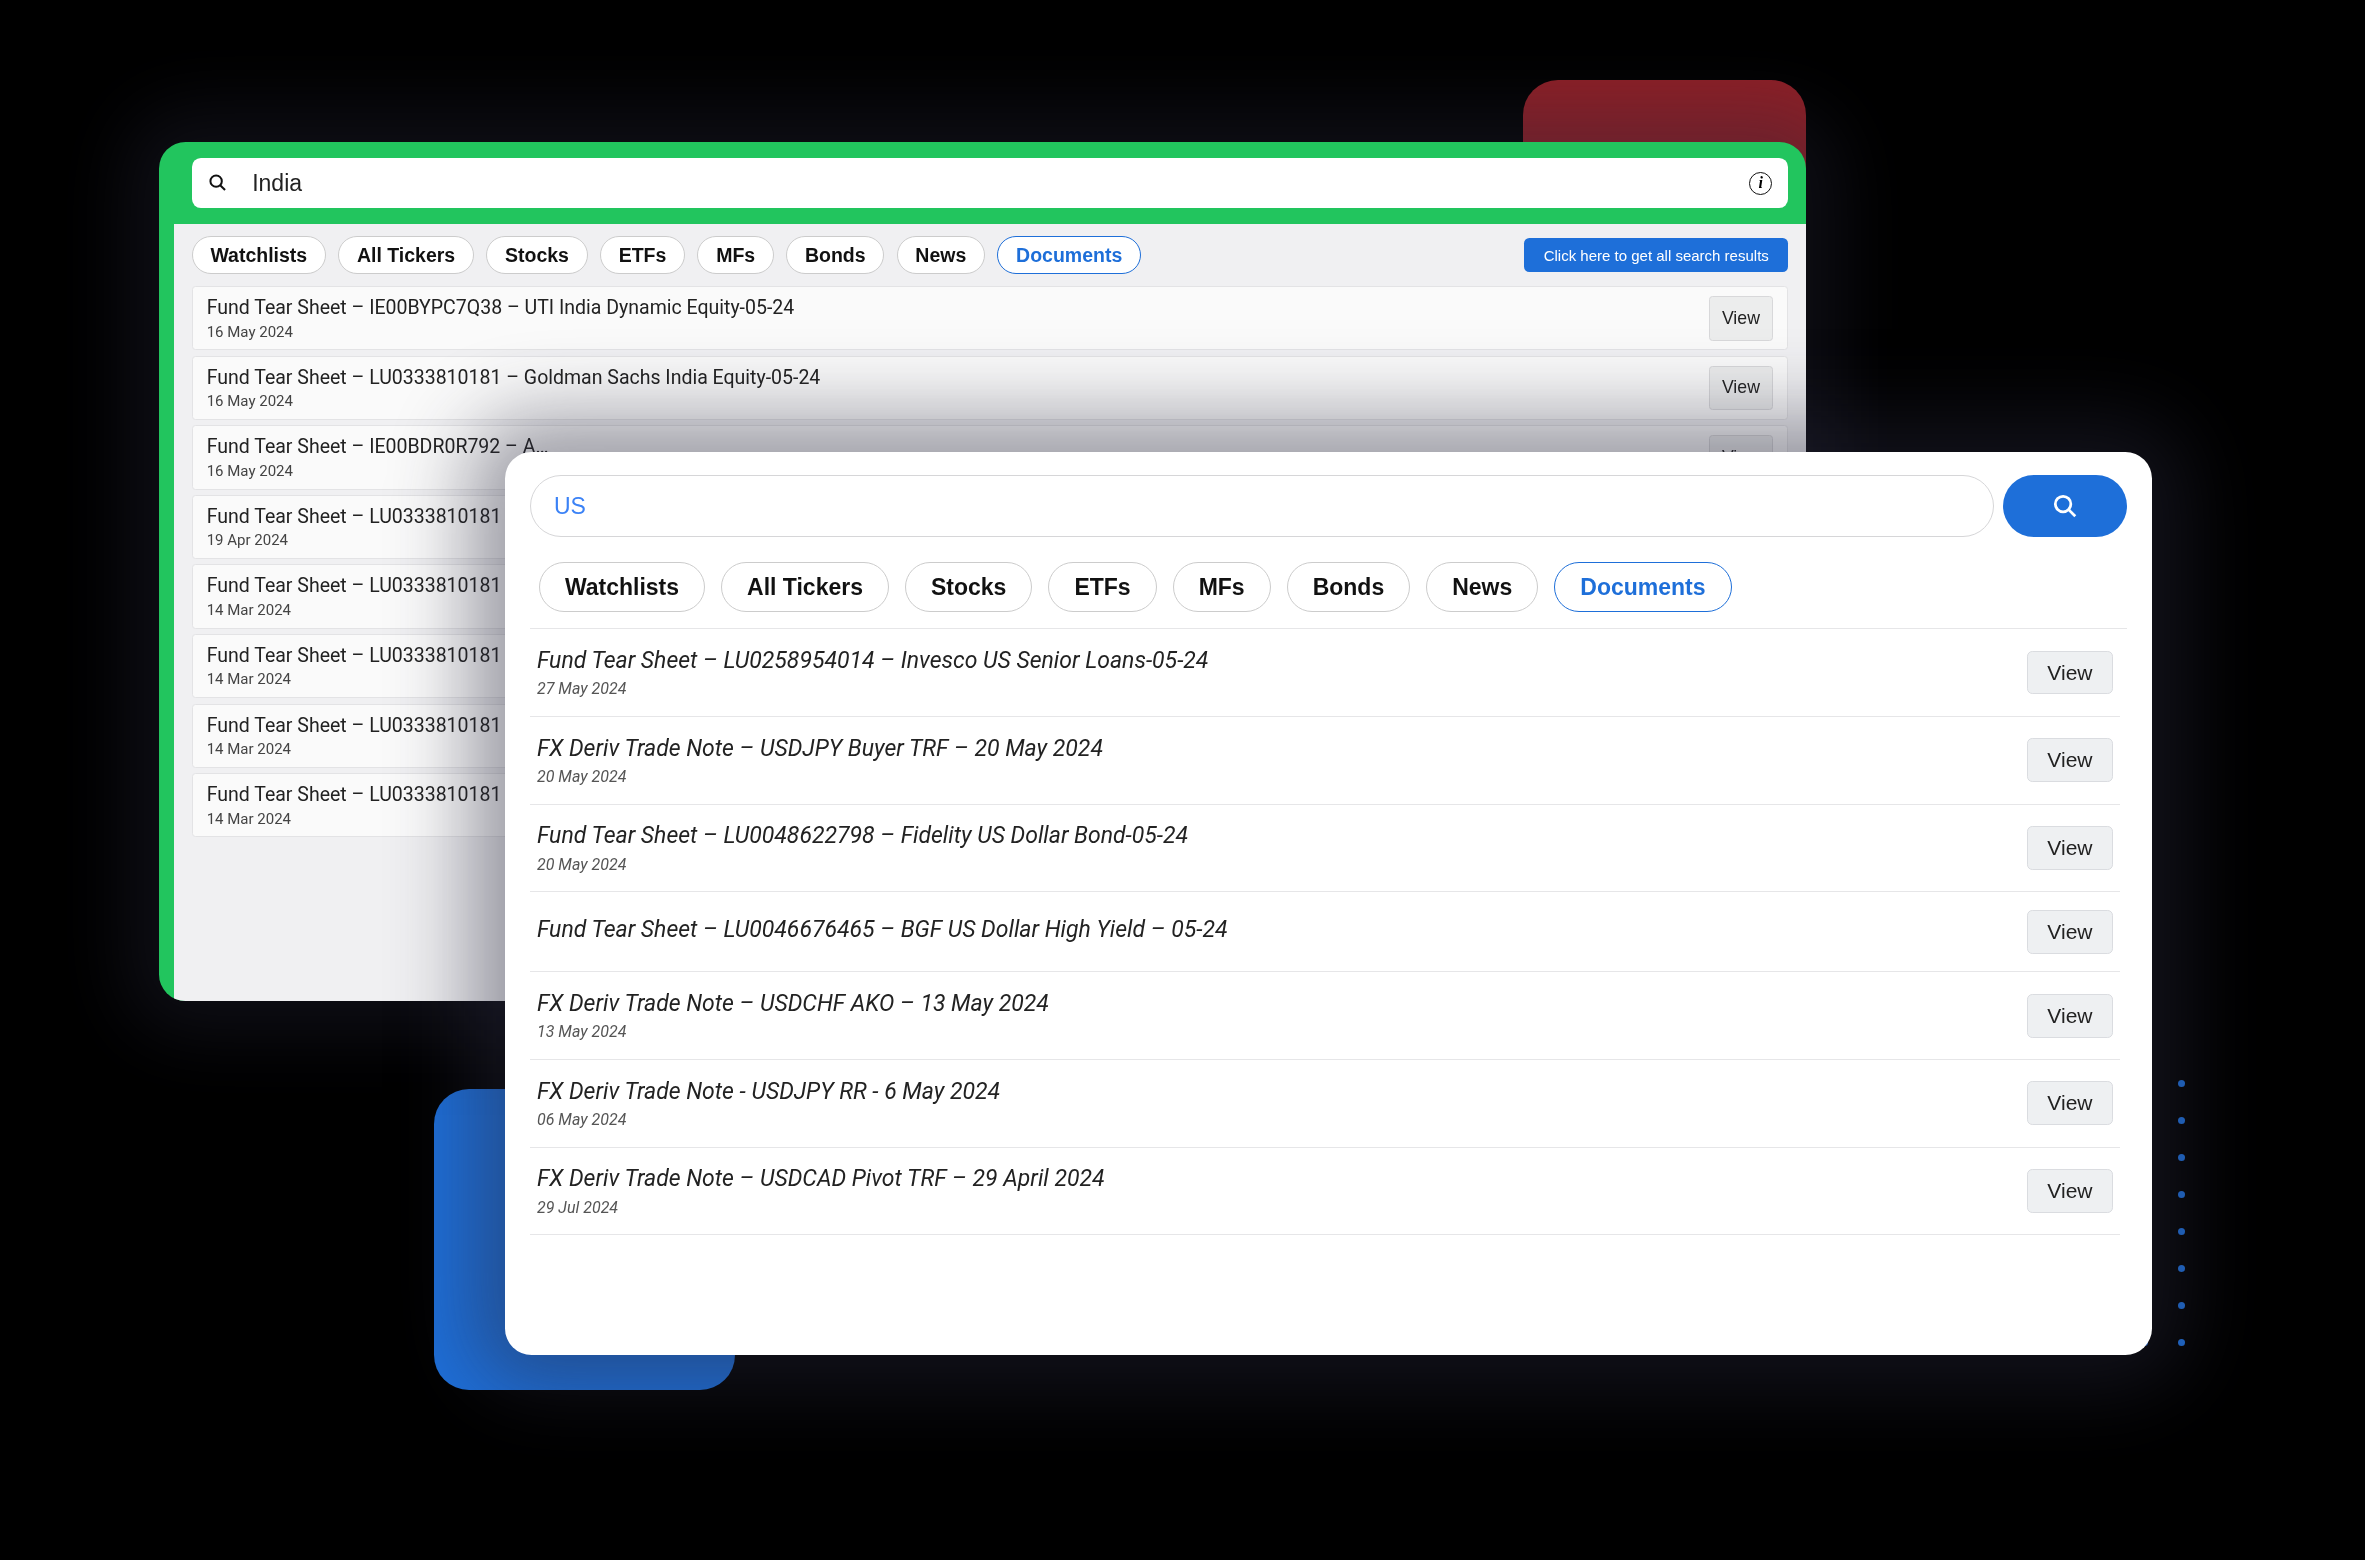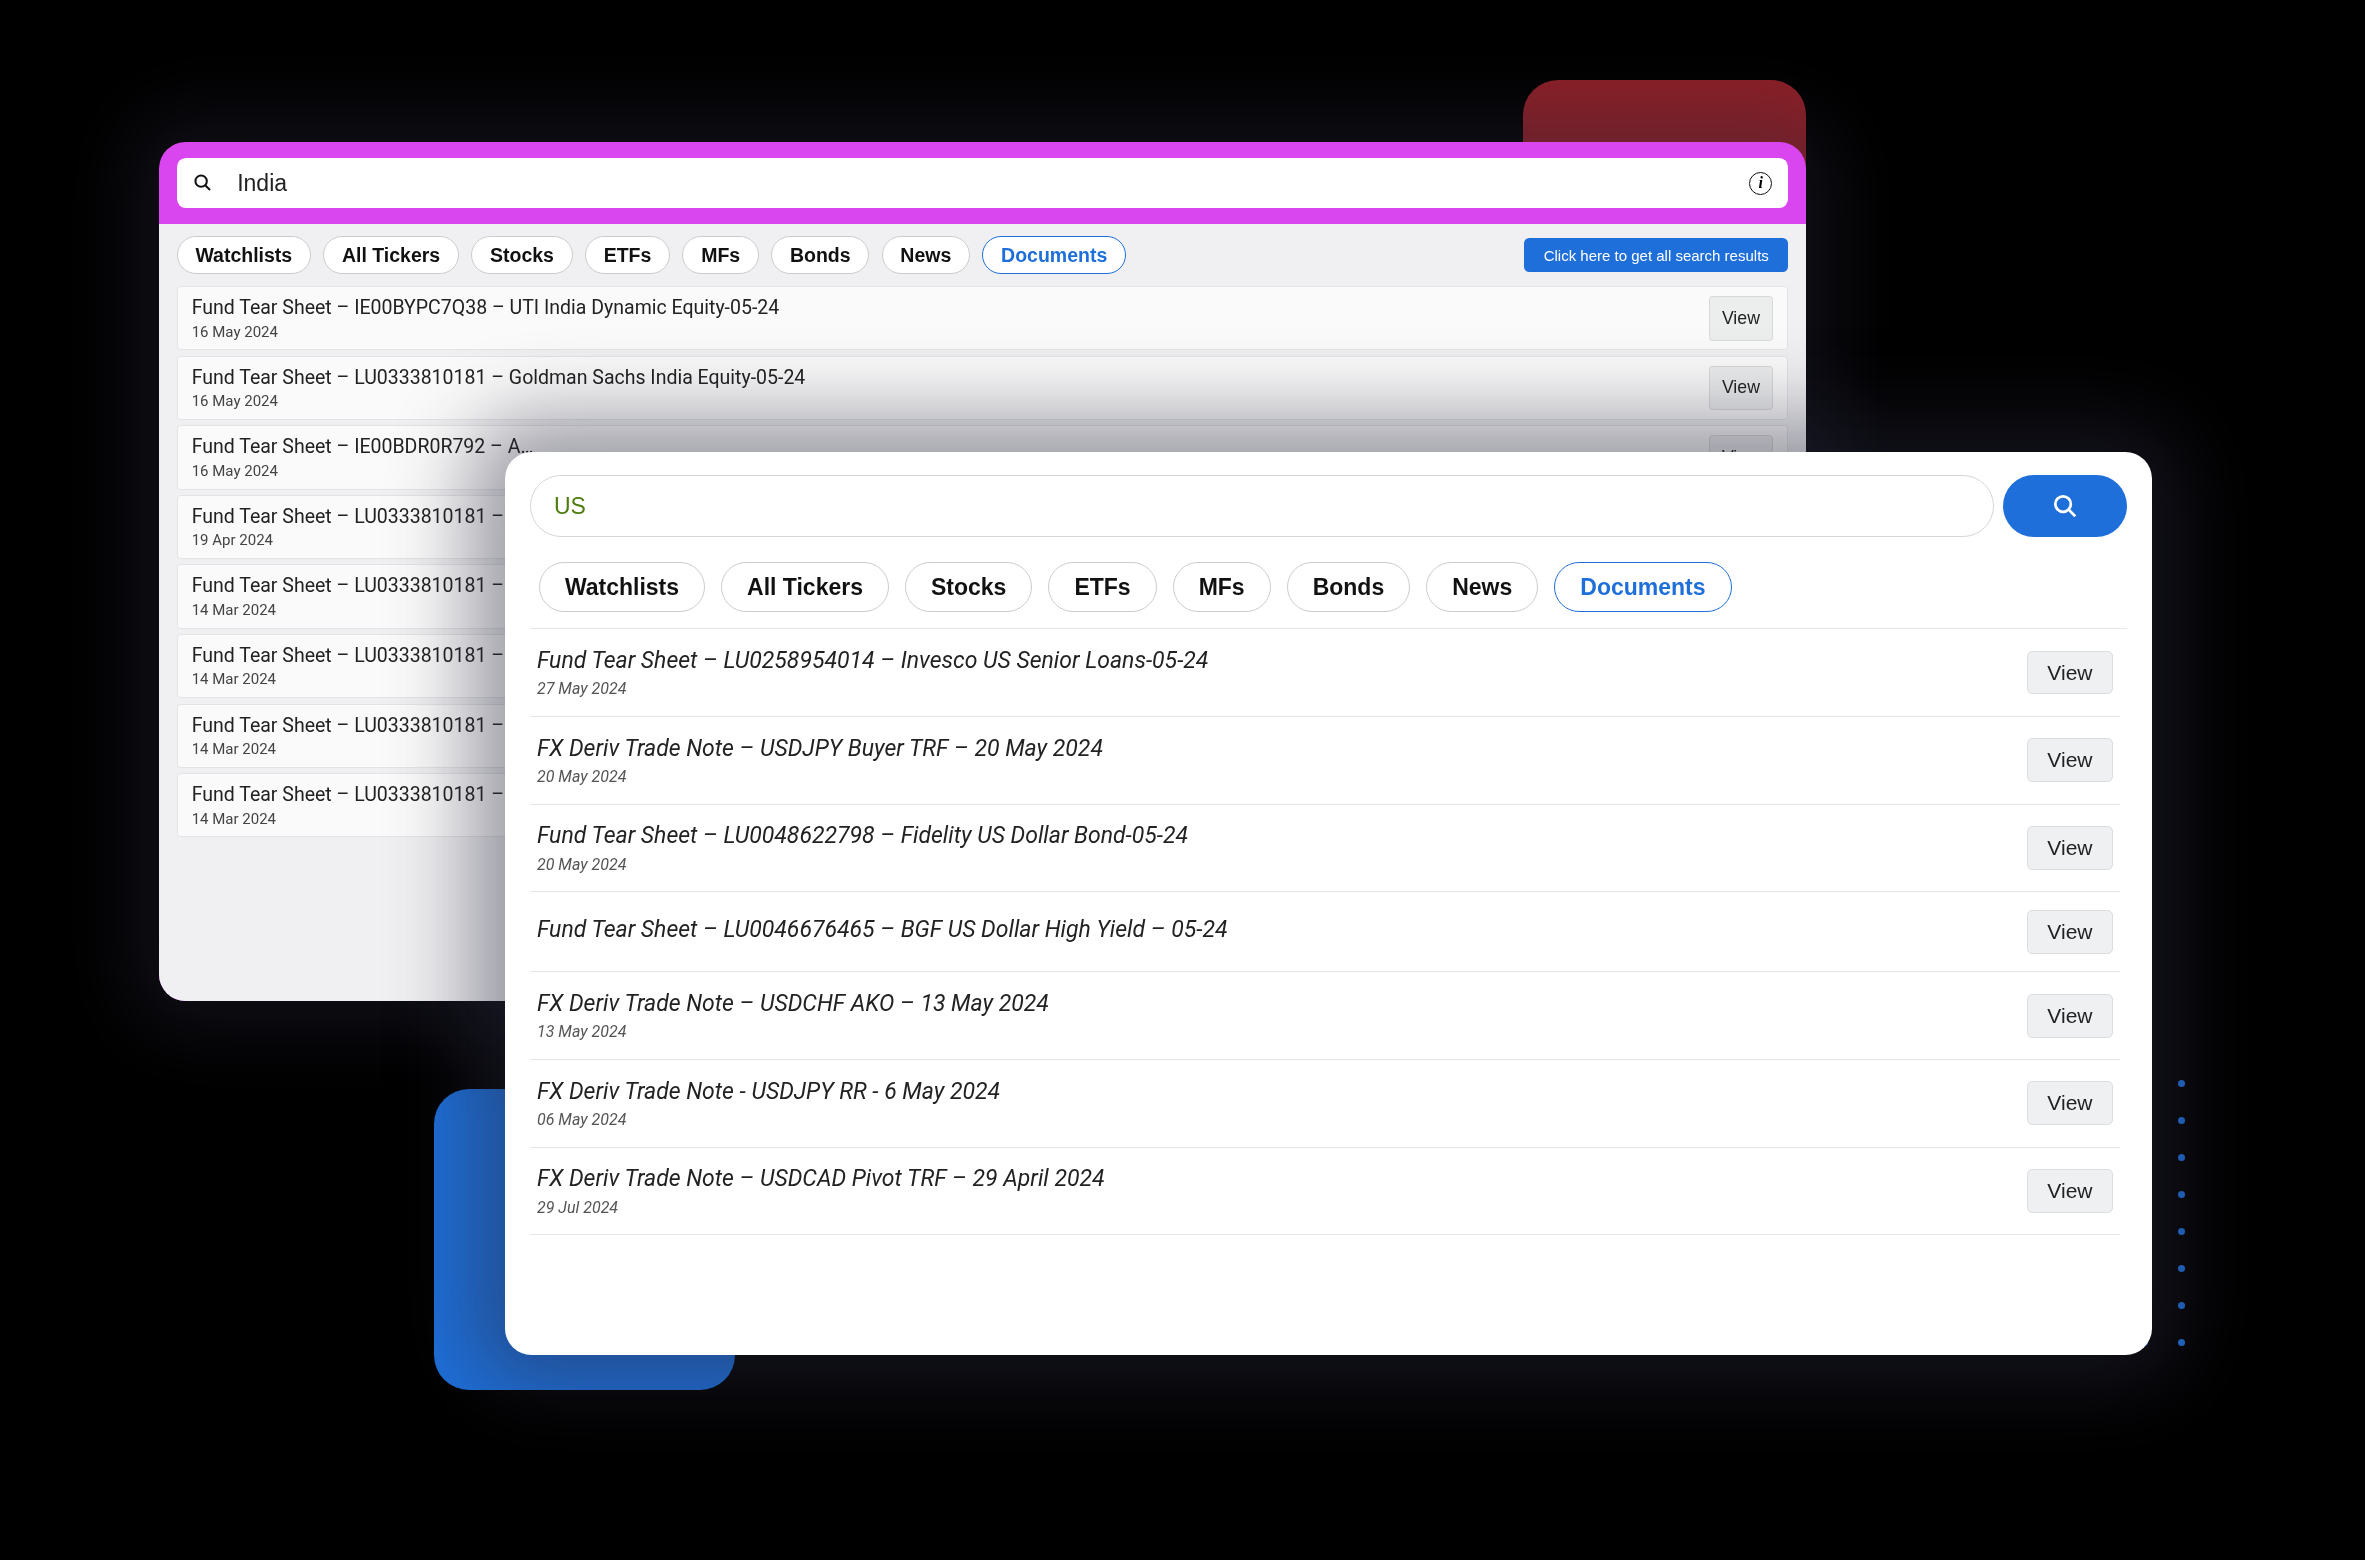--- a/index.html
+++ b/index.html
@@ -43,25 +43,26 @@
     display: block;
   }
   .dots span.dim { opacity: 0.25; }
   .dots span.mid { opacity: 0.55; }
 
   
   .panel-back {
     position: absolute;
     top: 142px; left: 159px;
     width: 1647px; height: 859px;
-    background: #d946ef;
+    background: #22c55e;
     border-radius: 26.6px;
     z-index: 2;
     box-shadow: 0 0 71px 35px rgba(40,40,60,0.35);
     overflow: hidden;
+    padding-left: 15px;
   }
   .panel-back .searchbar {
     margin: 16px 17.7px;
     background: #fff;
     border-radius: 8.9px;
     height: 50px;
     display: flex;
     align-items: center;
     padding: 0 16px;
   }
@@ -183,21 +184,21 @@
     border-radius: 884px;
     height: 62px;
     display: flex;
     align-items: center;
     padding: 0 23px;
   }
   .panel-front .searchrow input {
     border: none; outline: none;
     font-size: 23px;
     width: 100%;
-    color: #4d7c0f;
+    color: #3b82f6;
   }
   .panel-front .searchbtn {
     background: #1e6fd9;
     border: none;
     border-radius: 884px;
     width: 124px;
     height: 62px;
     margin-left: 8.9px;
     display: flex;
     align-items: center;

